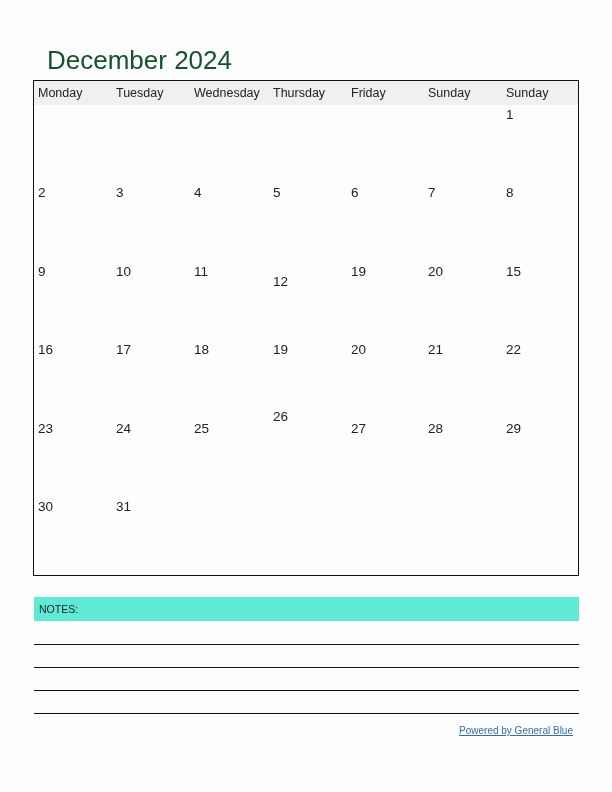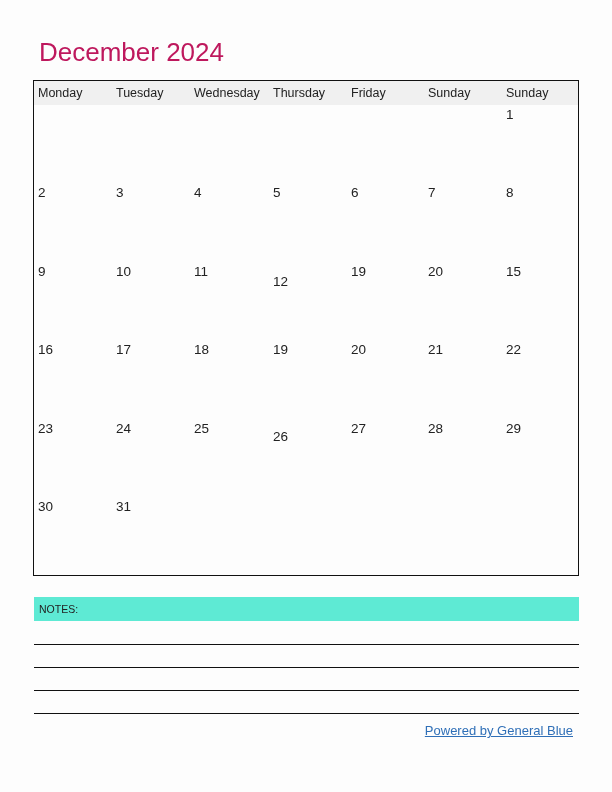--- a/index.html
+++ b/index.html
@@ -14,22 +14,22 @@
       overflow: hidden;
       font-family: "Liberation Sans", sans-serif;
       color: #111;
     }
     .title {
       position: absolute;
       left: 39px;
       top: 35px;
       font-size: 26px;
       line-height: 34px;
-      color: #be185d;
-      margin: 0;
+      color: #14532d;
+      margin: 8px;
       font-weight: normal;
     }
     .calendar {
       position: absolute;
       left: 33px;
       top: 80px;
       width: 544px;
       height: 494px;
       border: 1px solid #111;
       box-sizing: content-box;
@@ -76,21 +76,21 @@
       position: absolute;
       left: 34px;
       width: 545px;
       height: 0;
       border-top: 1px solid #111;
     }
     .powered {
       position: absolute;
       right: 39px;
       top: 724px;
-      font-size: 13px;
+      font-size: 10px;
       line-height: 13px;
       color: #2f6fb7;
       text-decoration: underline;
       cursor: pointer;
     }
   </style>
 </head>
 <body>
 
 <h1 class="title">December 2024</h1>
@@ -130,21 +130,21 @@
       <span class="day" style="left: 4px; top: 261px;">16</span>
       <span class="day" style="left: 82px; top: 261px;">17</span>
       <span class="day" style="left: 160px; top: 261px;">18</span>
       <span class="day" style="left: 239px; top: 261px;">19</span>
       <span class="day" style="left: 317px; top: 261px;">20</span>
       <span class="day" style="left: 394px; top: 261px;">21</span>
       <span class="day" style="left: 472px; top: 261px;">22</span>
       <span class="day" style="left: 4px; top: 340px;">23</span>
       <span class="day" style="left: 82px; top: 340px;">24</span>
       <span class="day" style="left: 160px; top: 340px;">25</span>
-      <span class="day" style="left: 239px; top: 348px;">26</span>
+      <span class="day" style="left: 239px; top: 328px;">26</span>
       <span class="day" style="left: 317px; top: 340px;">27</span>
       <span class="day" style="left: 394px; top: 340px;">28</span>
       <span class="day" style="left: 472px; top: 340px;">29</span>
       <span class="day" style="left: 4px; top: 418px;">30</span>
       <span class="day" style="left: 82px; top: 418px;">31</span>
       <span class="day" style="left: 160px; top: 418px;"></span>
       <span class="day" style="left: 239px; top: 418px;"></span>
       <span class="day" style="left: 317px; top: 418px;"></span>
       <span class="day" style="left: 394px; top: 418px;"></span>
       <span class="day" style="left: 472px; top: 418px;"></span>

